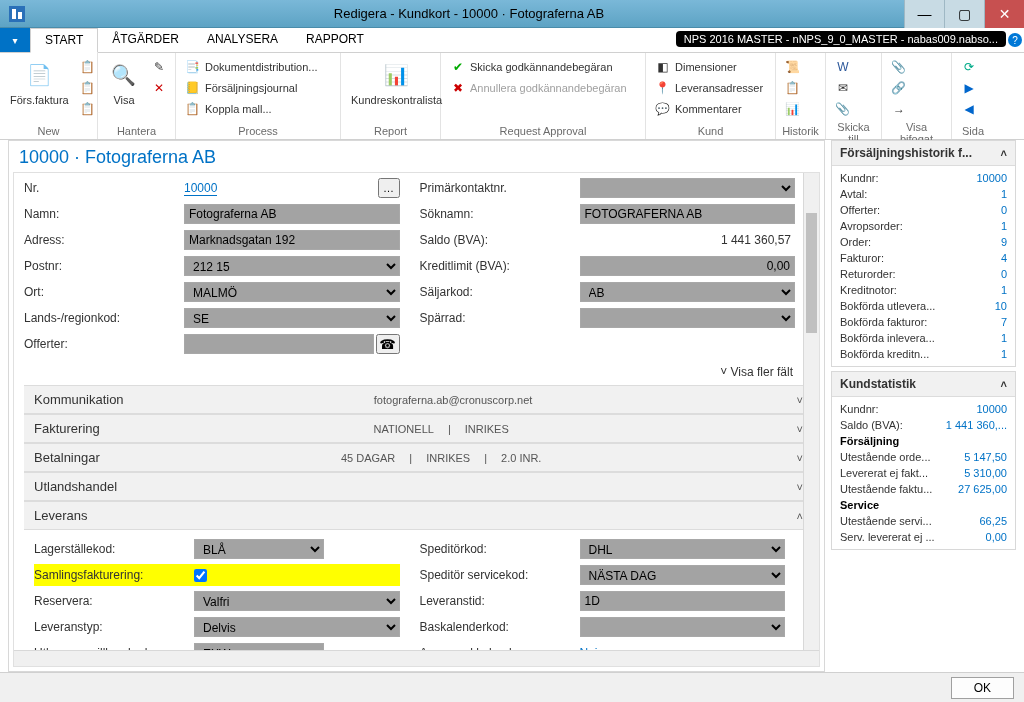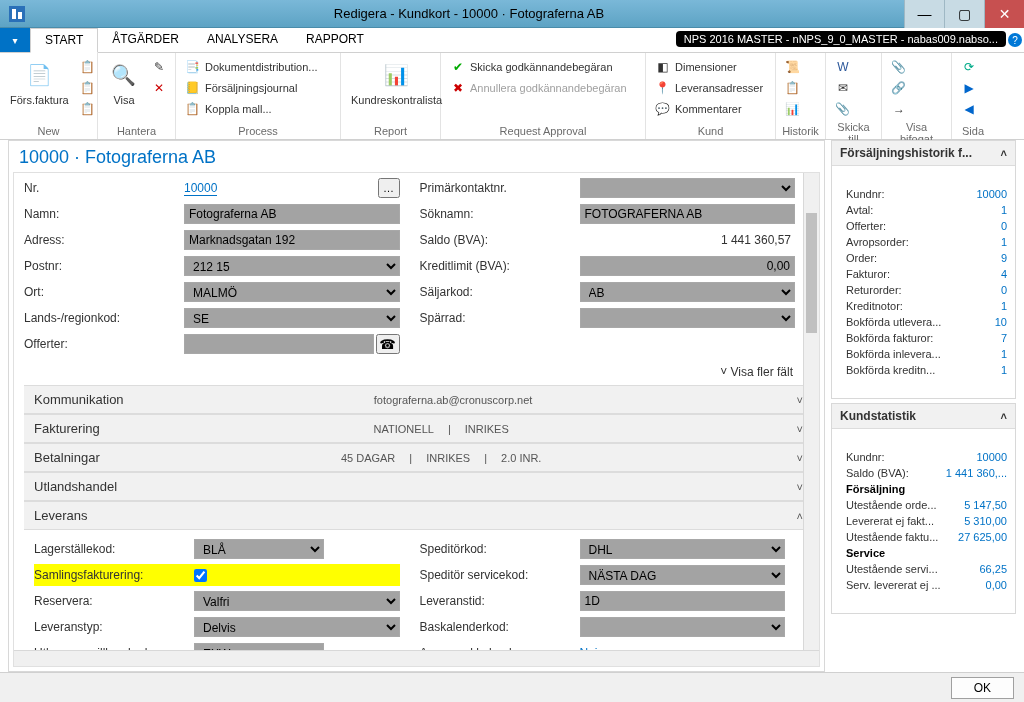--- a/index.html
+++ b/index.html
@@ -58,21 +58,21 @@
 .acc { background:#f1f1f1; border-top:1px solid #dcdcdc; border-bottom:1px solid #dcdcdc; padding:6px 10px; display:flex; align-items:center; font-size:13px; color:#333; cursor:pointer; }
 .acc .chev { margin-left:auto; font-size:11px; color:#555; }
 .acc .summary { font-size:11px; color:#555; margin-left:auto; display:flex; gap:14px; margin-right:14px; }
 .acc-body { padding:8px 10px 10px; }
 
 
 .sidebar { width:185px; display:flex; flex-direction:column; gap:4px; overflow:hidden; }
 .sbox { border:1px solid #d8d8d8; background:#fff; }
 .sbox .sbhead { background:#f1f1f1; border-bottom:1px solid #dcdcdc; padding:5px 8px; font-size:12px; font-weight:bold; color:#333; display:flex; align-items:center; }
 .sbox .sbhead .chev { margin-left:auto; font-size:11px; }
-.sbox .sbbody { padding:20px 8px;margin-left:6px; }
+.sbox .sbbody { padding:4px 8px; }
 .srow { display:flex; font-size:11px; padding:2px 0; }
 .srow .sl { flex:1; color:#333; white-space:nowrap; overflow:hidden; text-overflow:ellipsis; }
 .srow .sv { color:#0072c6; text-align:right; white-space:nowrap; }
 .srow.bold .sl { font-weight:bold; color:#000; }
 
 
 .footer { position:absolute; bottom:0; left:0; right:0; height:30px; background:#f0f0f0; border-top:1px solid #d0d0d0; display:flex; align-items:center; justify-content:flex-end; padding-right:10px; }
 .okbtn { background:#fdfdfd; border:1px solid #a0a0a0; font-size:12px; padding:3px 22px; cursor:pointer; }
 
 .disabled-text { color:#a0a0a0; }

